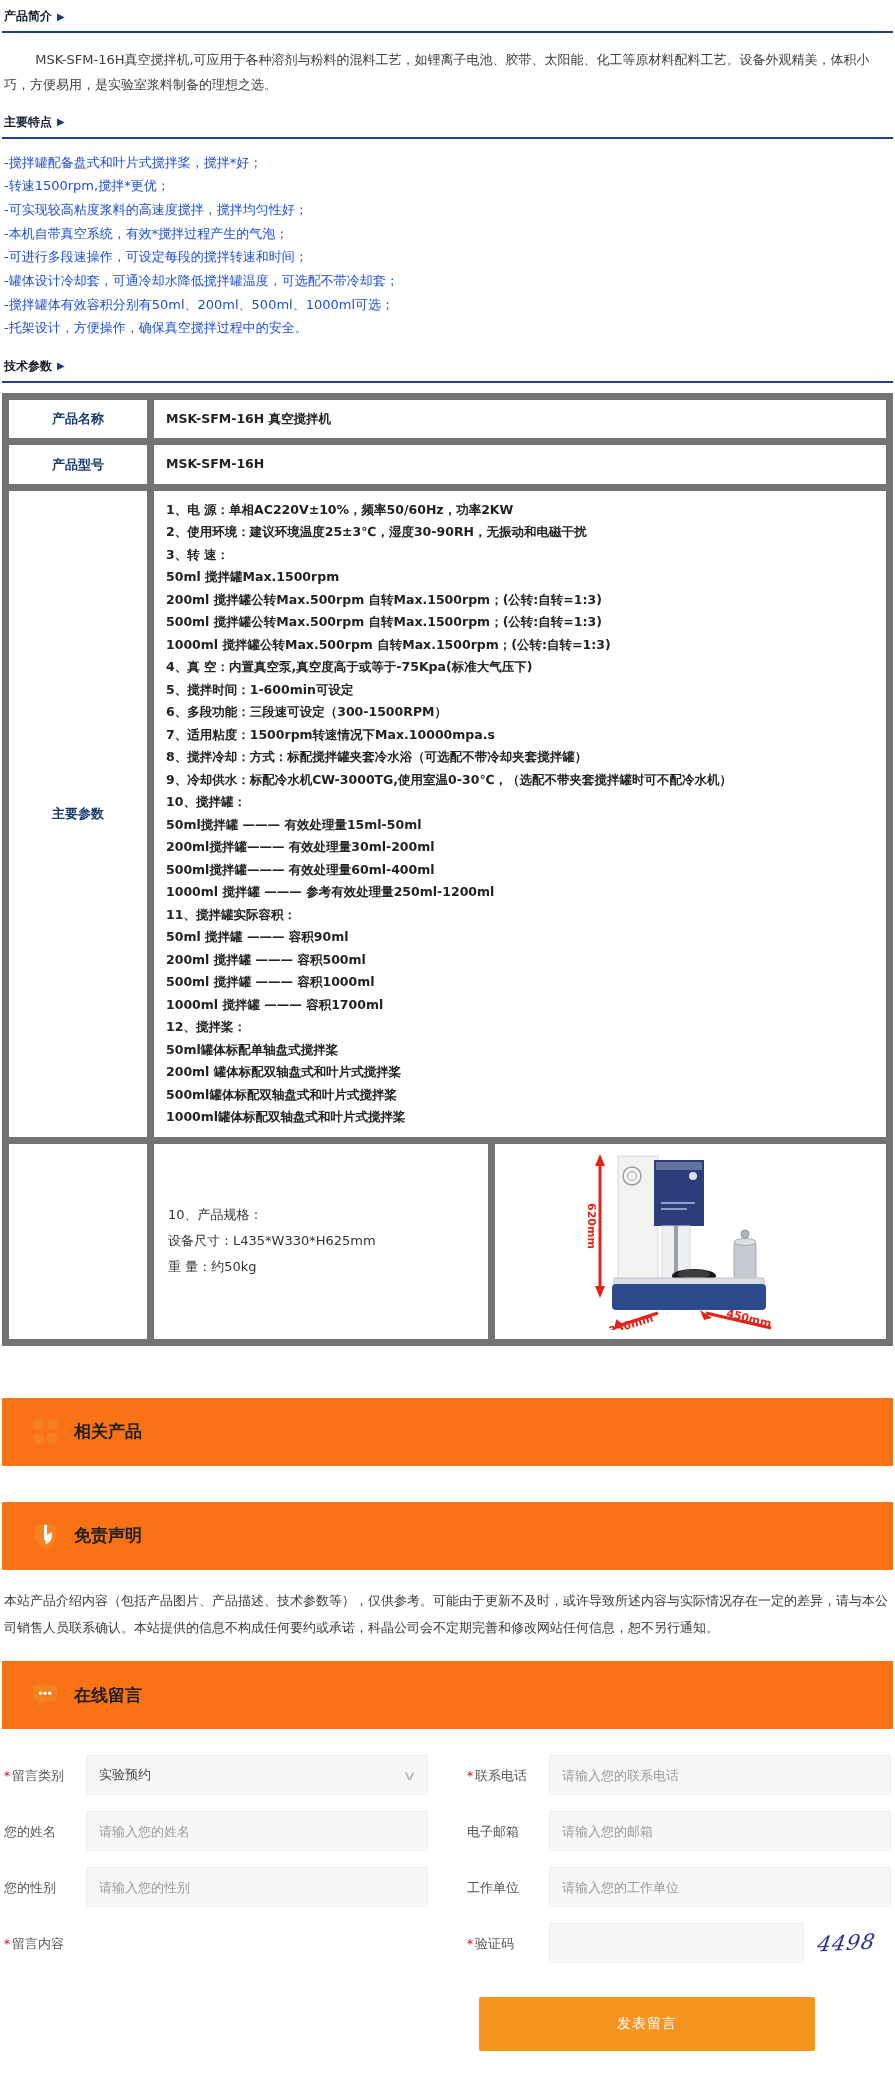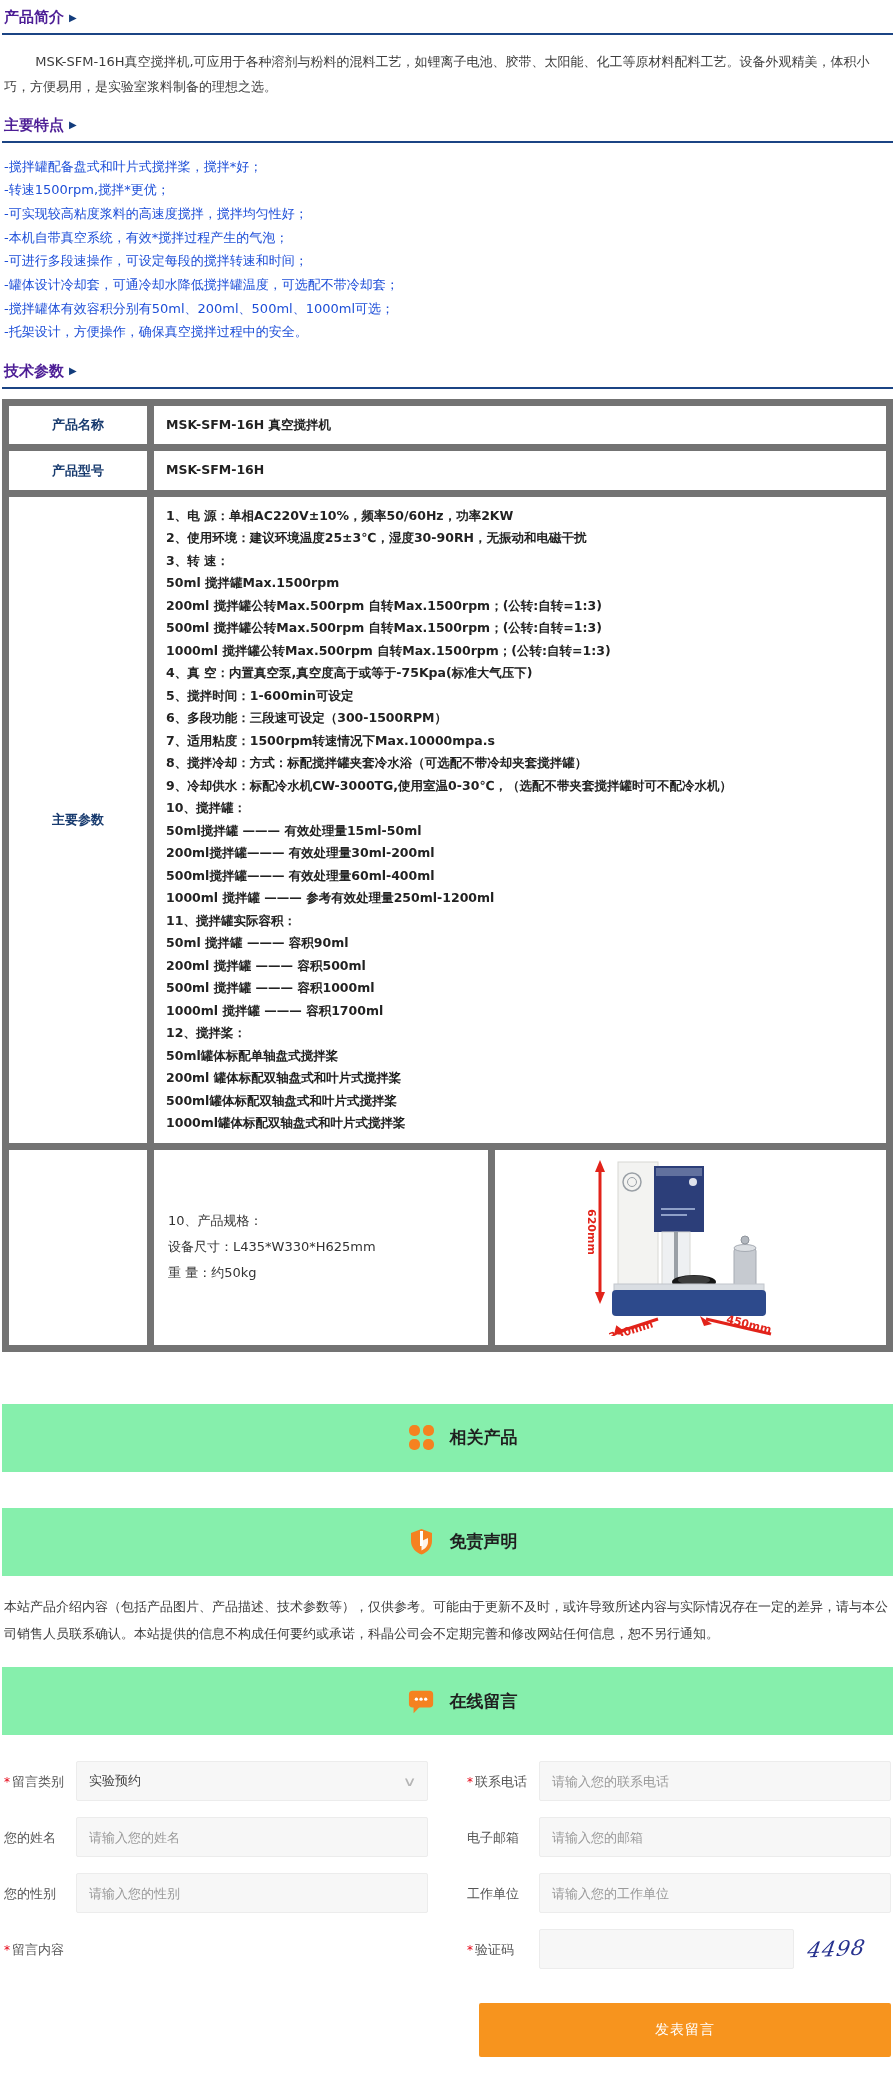--- a/index.html
+++ b/index.html
@@ -6,70 +6,70 @@
   html,body { background:#fff; }
   body {
     width:895px; min-height:2080px; margin:0 auto;
     font-family:"DejaVu Sans","Liberation Sans",sans-serif;
     color:#333; font-size:13px;
   }
   .page { padding:6px 2px 30px 2px; }
 
   
   .sec-head { display:flex; align-items:center; gap:5px; padding:2px 2px 6px 2px; }
-  .sec-title { color:#4c1d95; font-weight:bold; font-size:15px; }
+  .sec-title { color:#0f172a; font-weight:bold; font-size:12px; }
   .sec-arrow { color:#123c7c; font-size:10px; line-height:1; }
   .sec-rule { border:none; border-top:2px solid #1b4484; margin:0 0 10px 0; }
 
   .intro-text { line-height:1.95; color:#3d3d3d; text-indent:2.4em; padding:4px 2px 14px 2px; }
 
   .features { padding:2px 2px 16px 2px; }
   .feature-line { line-height:1.82; color:#1d4ed8; }
 
   
   table.spec { width:100%; border-collapse:collapse; margin:2px 0 0 0; }
   table.spec td { border:7px solid #737373; vertical-align:middle; }
   td.lbl { width:145px; text-align:center; font-weight:bold; color:#173a6e; font-size:13px; }
   td.val { padding:8px 12px; line-height:1.8; color:#222; font-size:12.5px;font-weight:bold; }
   .param-line { white-space:pre-wrap; }
   td.spec-text { width:341px; padding:10px 14px; line-height:2.0; }
   td.img-cell { text-align:center; padding:6px; }
   .row-simple td { height:38px; }
 
   
-  .band { background:#86efac; height:68px; display:flex; align-items:center; padding-left:30px; gap:15px;justify-content:center; }
+  .band { background:#f97316; height:68px; display:flex; align-items:center; padding-left:30px; gap:15px; }
   .band-title { font-size:17px; font-weight:bold; color:#1f1f1f; }
   .band-icon { width:27px; height:27px; display:inline-flex; }
 
   .disclaimer-p { line-height:2.05; color:#3a3a3a; padding:18px 2px 20px 2px; }
 
   
   .form-wrap { display:flex; justify-content:space-between; padding:26px 2px 0 2px; }
   .form-col { width:424px; }
   .form-row { display:flex; align-items:flex-start; margin-bottom:16px; }
   .form-label { width:72px; min-width:72px; text-align:left; padding-top:12px; color:#555; font-size:13px; }
   .req { color:#e60012; margin-right:2px; font-size:12px; }
-  .form-field { flex:1; margin-left:0; }
+  .form-field { flex:1; margin-left:10px; }
   .inp, .sel, .ta {
     width:100%; background:#f7f7f7; border:1px solid #ececec; border-radius:2px;
     font-family:inherit; font-size:13px; color:#444; padding:0 12px; height:40px;
   }
   .inp::placeholder, .ta::placeholder { color:#9a9a9a; }
   .sel { display:flex; align-items:center; justify-content:space-between; cursor:pointer; }
   .sel .chev { color:#b5b5b5; font-size:13px; transform:scaleX(1.5); }
   .ta { height:152px; padding:10px 12px; resize:vertical; line-height:1.6; }
   .captcha-row { display:flex; align-items:center; }
   .captcha-inp { width:255px; }
   .captcha-code {
     margin-left:14px; color:#27328f; font-size:21px; font-style:italic;
     font-family:"DejaVu Serif","Liberation Serif",serif;
     transform:skewX(-12deg) rotate(-3deg); letter-spacing:1px; user-select:none;
   }
   .submit-btn {
-    display:block; width:412px; height:54px; margin:34px 0 0 12px;
+    display:block; width:336px; height:54px; margin:34px 0 0 12px;
     background:#f7941e; color:#fff; border:none; border-radius:2px;
     font-size:14px; font-family:inherit; cursor:pointer; letter-spacing:1px;
   }
 </style>
 </head>
 <body>
 
 <div class="page">
 
   <div class="sec-head">

